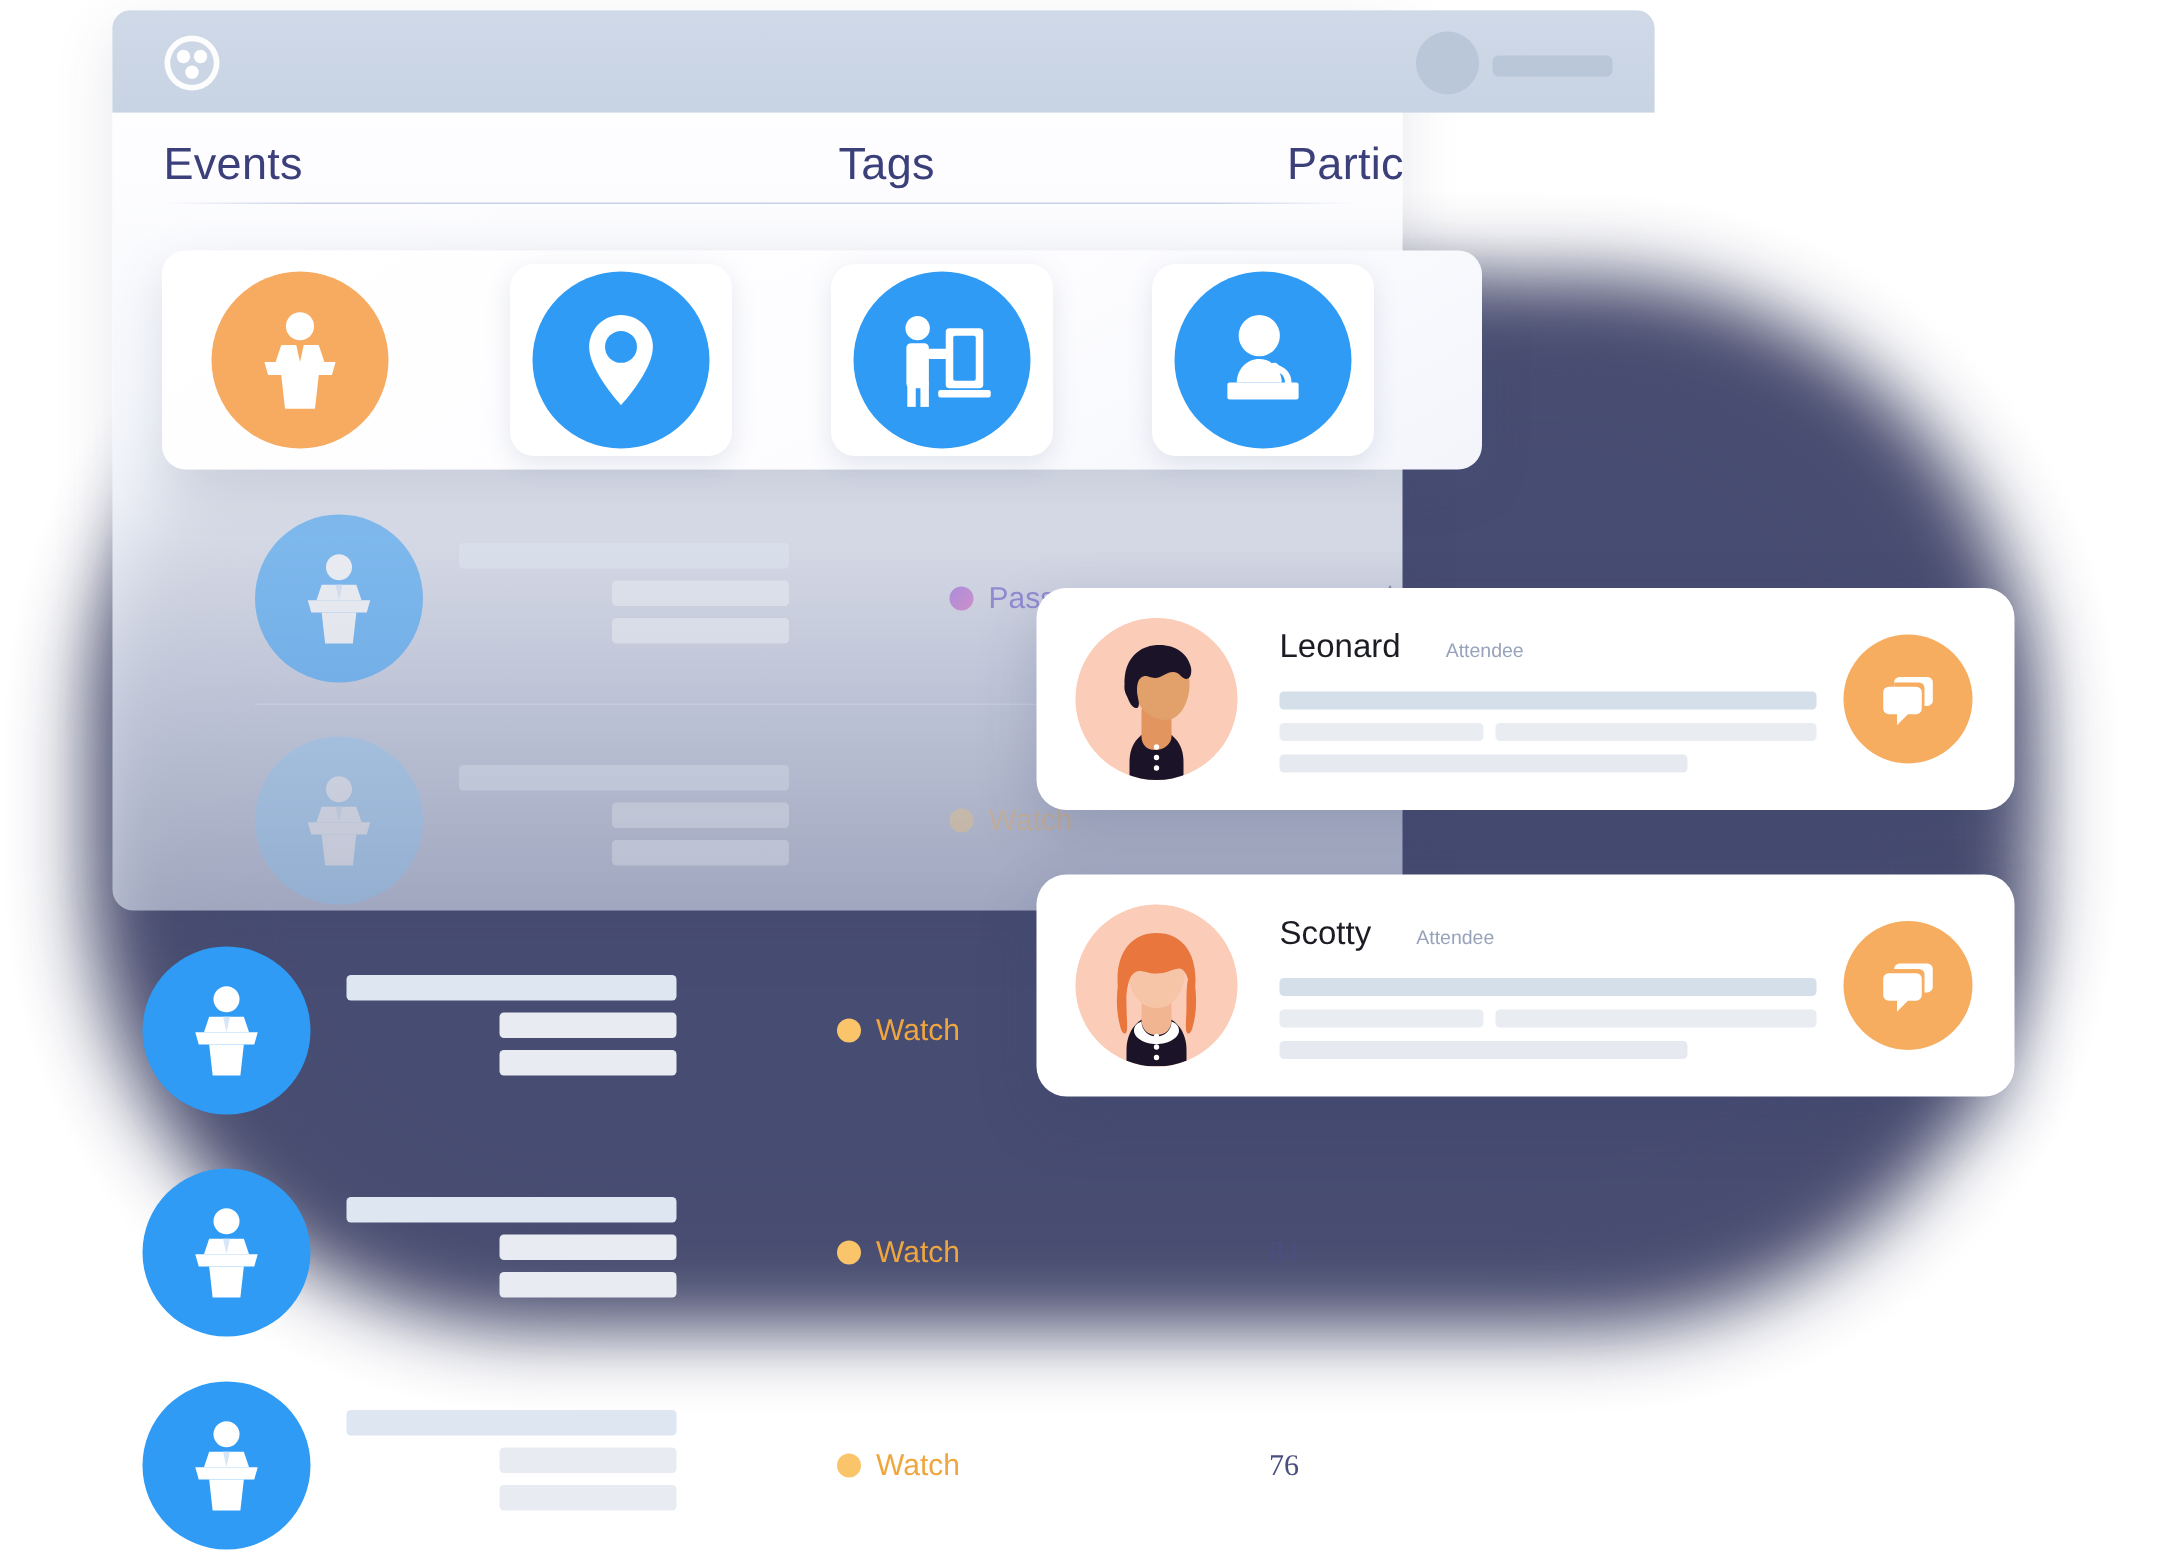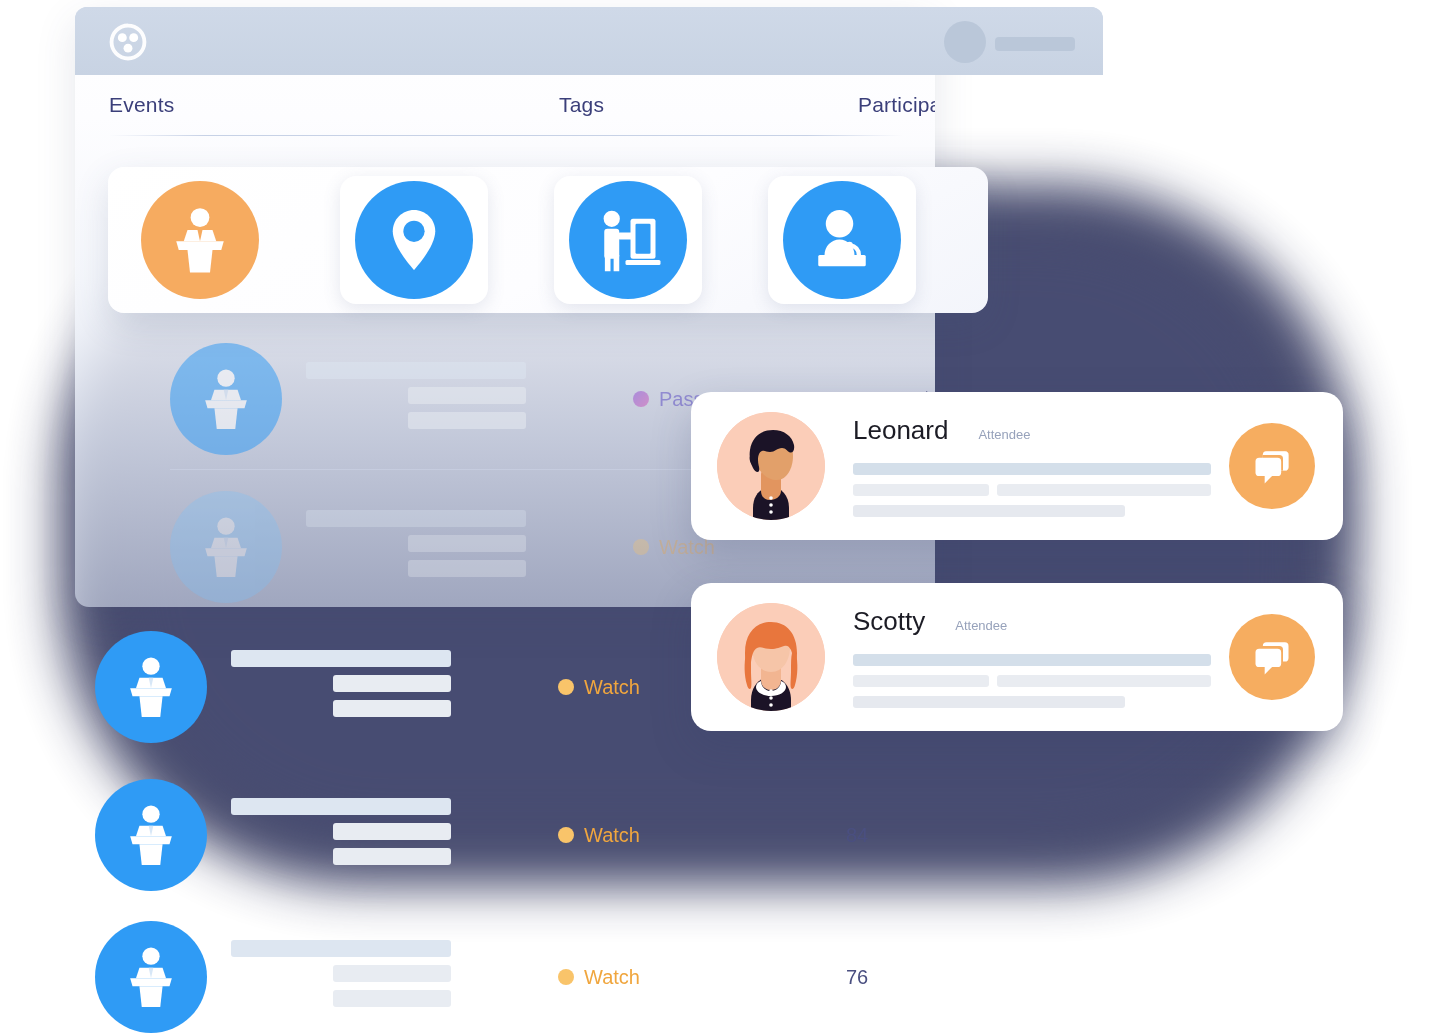--- a/index.html
+++ b/index.html
@@ -103,21 +103,21 @@
   .colheaders {
     position: absolute;
     left: 0;
     top: 68px;
     width: 100%;
     height: 62px;
   }
   .colhead {
     position: absolute;
     top: 18px;
-    font-size: 21px;
+    font-size: 30px;
     color: #3b3f7a;
     letter-spacing: .2px;
     white-space: nowrap;
   }
   .ch-events { left: 34px; }
   .ch-tags   { left: 484px; text-align: center; }
   .ch-parts  { left: 783px; }
   .colheader-rule {
     position: absolute;
     left: 34px;
@@ -222,21 +222,21 @@
   .tag-pass  { color: #5b4bc4; }
   .tag-watch { color: #f0a63e; }
   .metric {
     position: absolute;
     left: 846px;
     font-size: 20px;
     color: #3b3f7a;
     white-space: nowrap;
   }
   .metric.price { color: #33386e; }
-  .metric.count { color: #4a4f80; }
+  .metric.count { color: #4a4f80; font-family: Liberation Serif, serif; }
 
   .row-faded-1 { opacity: .52; }
   .row-faded-2 { opacity: .32; }
 
   .row-divider {
     position: absolute;
     left: 95px;
     width: 740px;
     height: 1px;
     background: rgba(205,214,232,.55);
@@ -267,21 +267,21 @@
     flex: 1;
     margin-left: 28px;
     margin-right: 18px;
   }
   .pname-row {
     display: flex;
     align-items: baseline;
     margin-bottom: 17px;
   }
   .pname {
-    font-size: 26px;
+    font-size: 22px;
     color: #1c1c25;
     margin-right: 30px;
     white-space: nowrap;
   }
   .prole {
     font-size: 13px;
     color: #97a2bb;
     white-space: nowrap;
   }
   .pbar {

